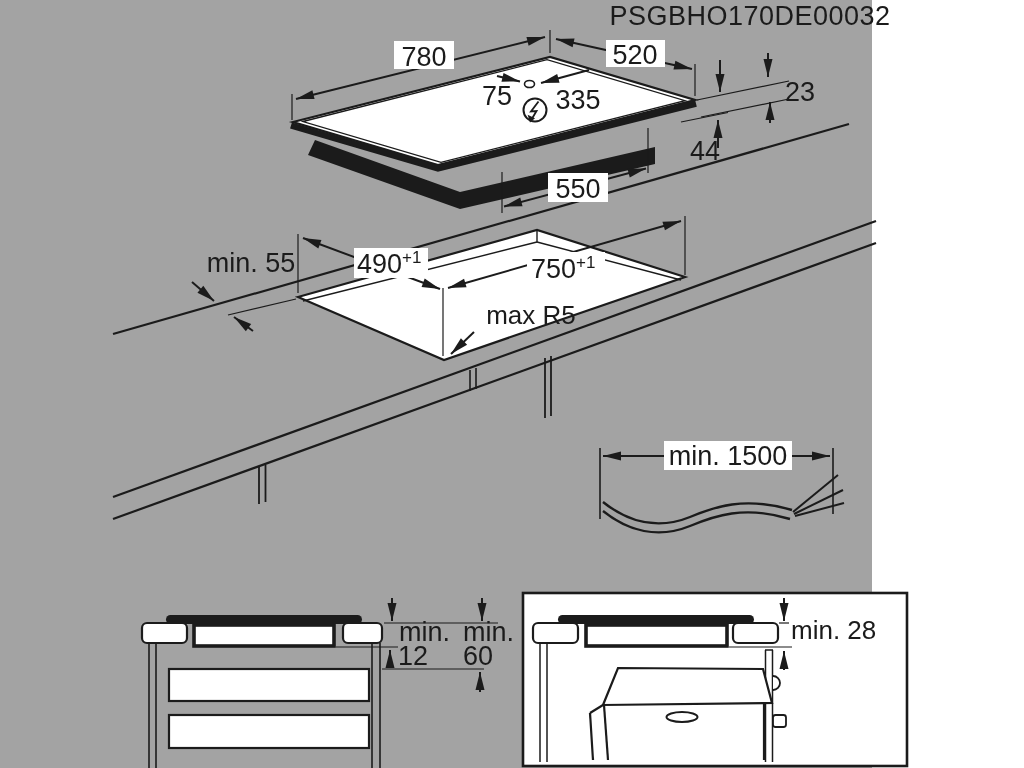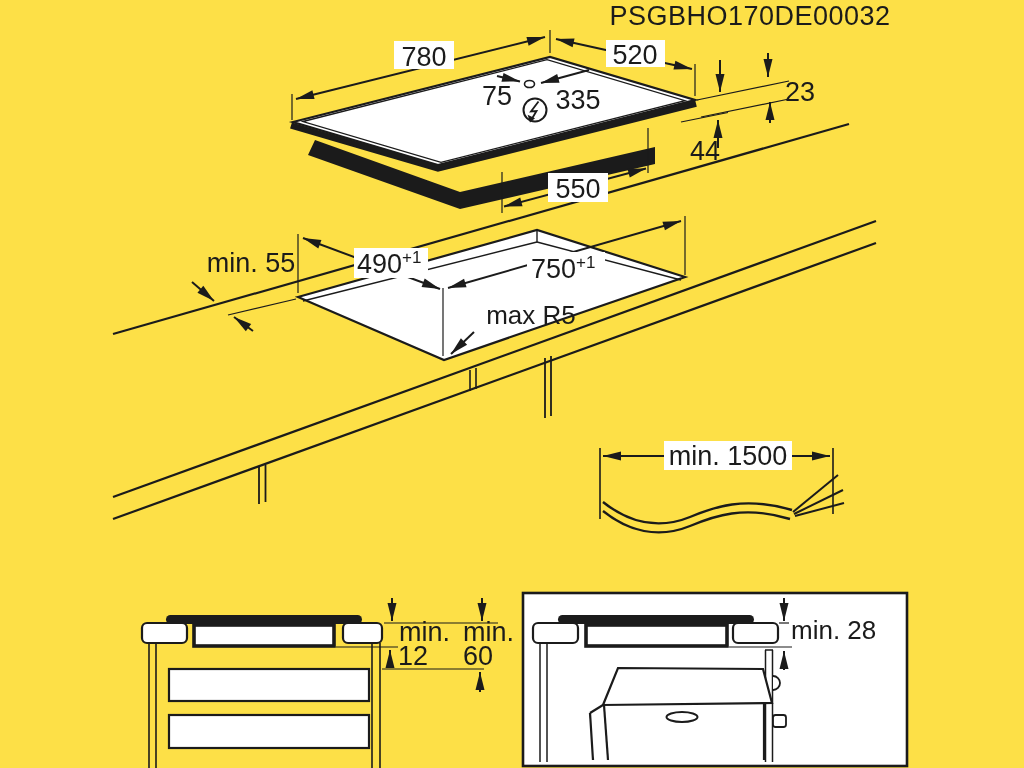--- a/index.html
+++ b/index.html
@@ -1,16 +1,16 @@
 <!DOCTYPE html>
 <html><head>
 <meta charset="utf-8">
 <style>
   html, body { margin: 0; padding: 0; background: #ffffff; }
-  .stage { width: 1024px; height: 768px; position: relative; background: #fde047; }
+  .stage { width: 872px; height: 768px; position: relative; background: #a3a3a3; }
   svg { display: block; }
   text {
     font-family: "Liberation Sans", "DejaVu Sans", sans-serif;
     fill: #1b1b1b;
   }
   .dim  { font-size: 27px; }
   .dim-s{ font-size: 26px; }
   .sup  { font-size: 17px; }
   .hdr  { font-size: 27px; letter-spacing: 0.5px; }
   .ln   { stroke: #1b1b1b; fill: none; }

